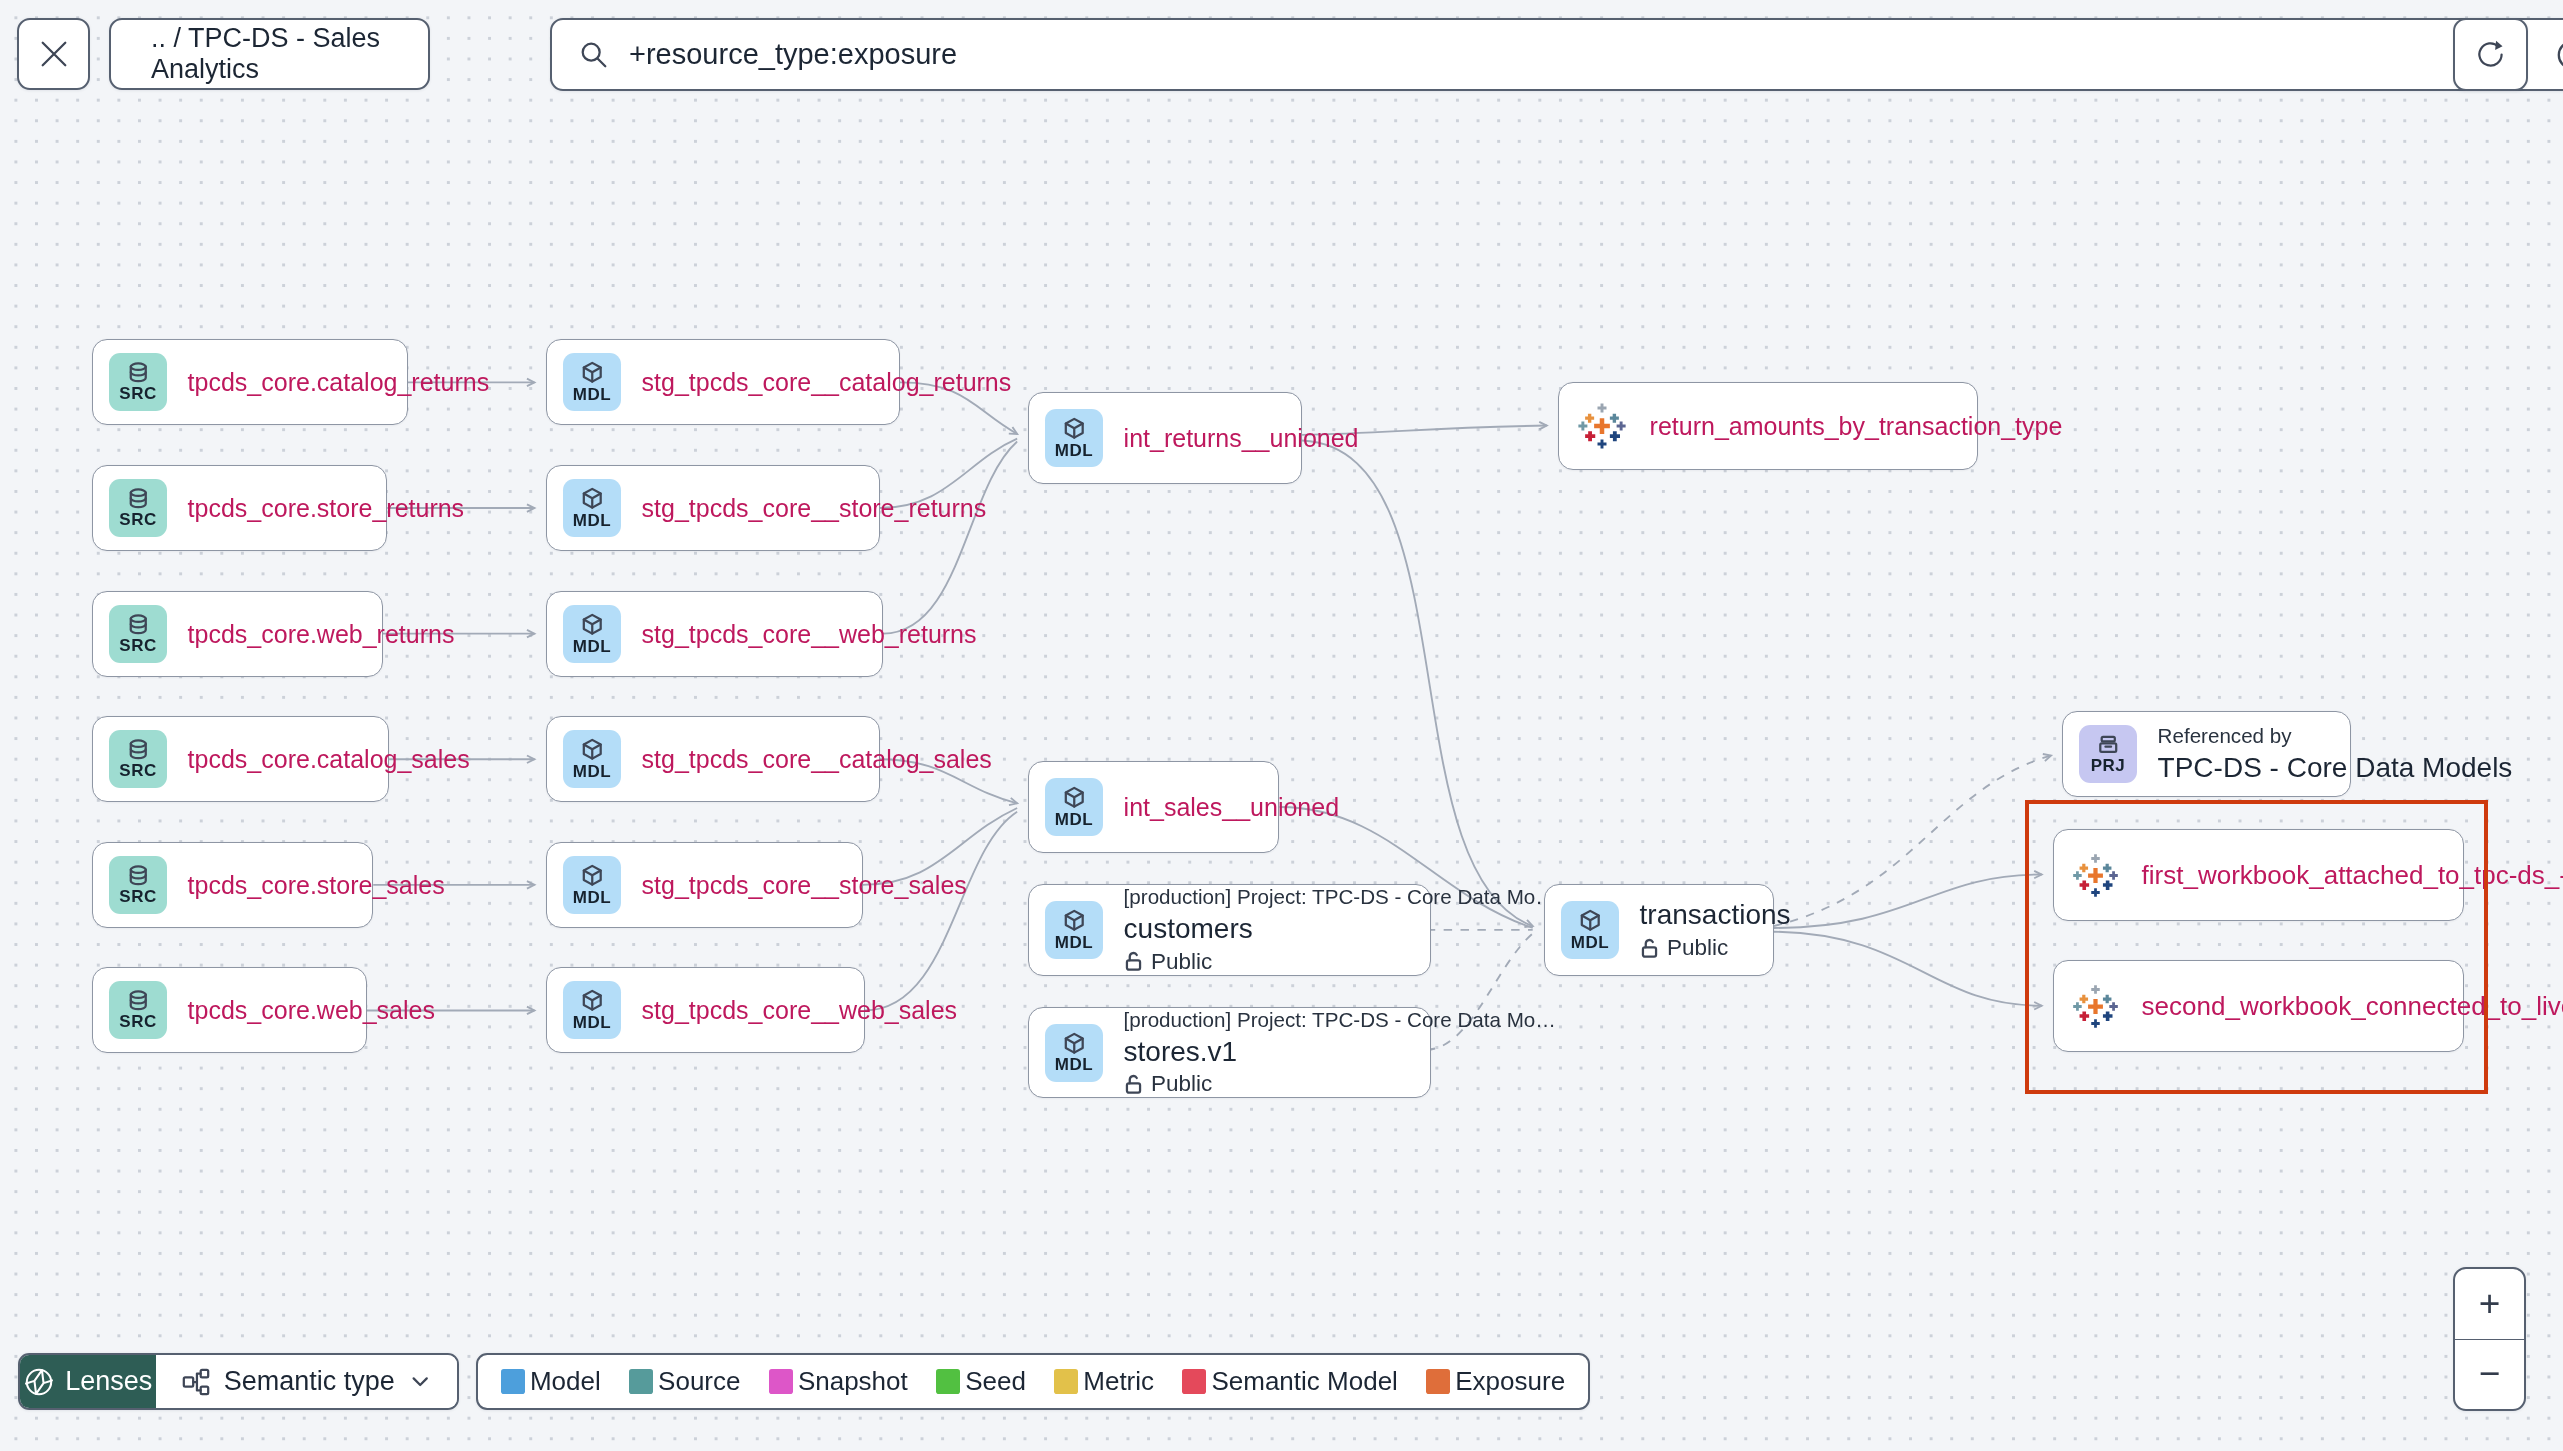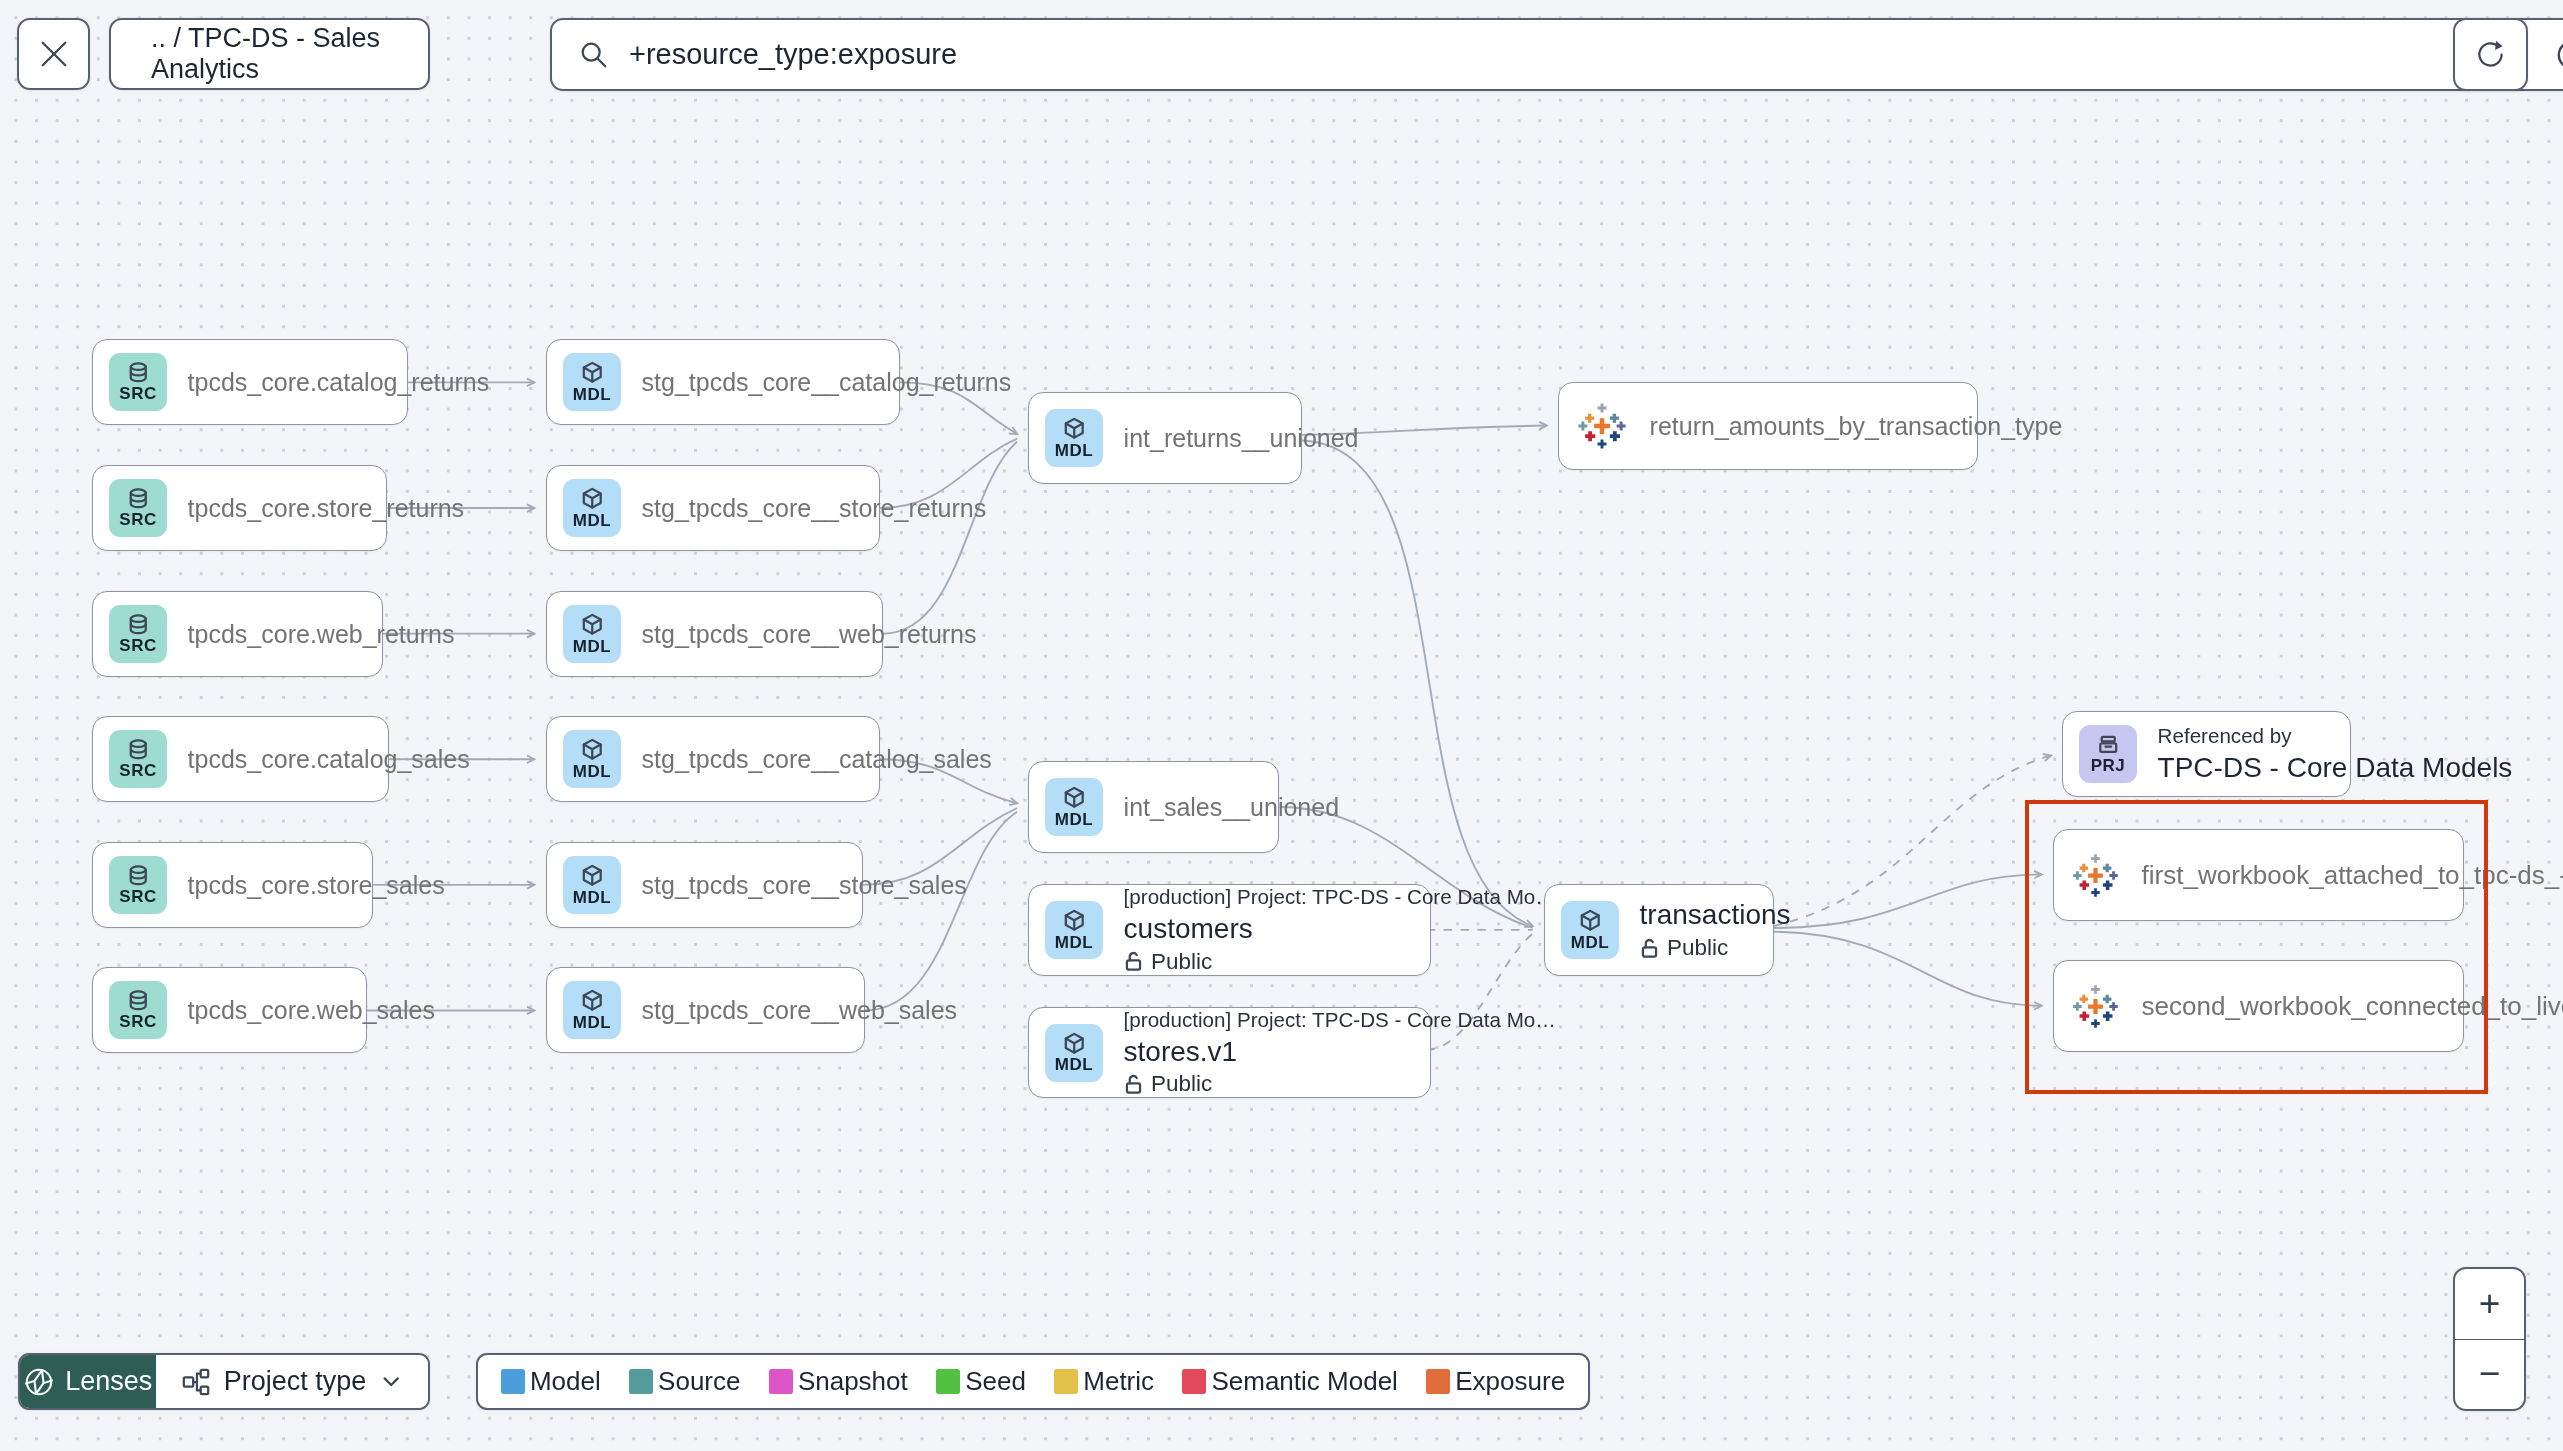--- a/index.html
+++ b/index.html
@@ -36,21 +36,21 @@
   .iconline { stroke:#3e4656; stroke-width:2.4; fill:none; stroke-linecap:round; stroke-linejoin:round; }
 
   
   .node {
     position:absolute; background:#ffffff;
     border:1.9px solid #8e96a4; border-radius:15px;
     display:flex; align-items:center; padding:0 19px 0 16px; gap:20.6px;
     box-shadow:0 0.9px 1.9px rgba(30,40,60,.05);
     cursor:pointer;
   }
-  .node-label { font-size:25px; color:#737373; white-space:nowrap; }
+  .node-label { font-size:25px; color:#be185d; white-space:nowrap; }
   .badge {
     width:58px; height:58px; border-radius:11.2px; flex:0 0 auto;
     display:flex; flex-direction:column; align-items:center; justify-content:center;
   }
   .badge.src { background:#9edcd1; }
   .badge.mdl { background:#b4ddf8; }
   .badge.prj { background:#c6c7f1; }
   .badge .blabel { font-size:17px; font-weight:bold; color:#16222e; line-height:1; margin-top:1.9px; letter-spacing:0.5px;text-align:center; }
   .badge svg { display:block; }
   .nlines { display:flex; flex-direction:column; gap:3.7px;justify-content:center; }
@@ -499,21 +499,21 @@
     </div>
     <div class="restype">
       <svg width="30" height="30" viewBox="0 0 32 32">
         <g class="iconline" stroke-width="2.2">
           <rect x="3" y="11" width="10" height="10" rx="1.5"></rect>
           <rect x="21" y="3" width="8" height="8" rx="1.5"></rect>
           <rect x="21" y="21" width="8" height="8" rx="1.5"></rect>
           <path d="M13,16 H17 M17,16 V7 H21 M17,16 V25 H21"></path>
         </g>
       </svg>
-      <span>Project type</span>
+      <span>Semantic type</span>
       <svg width="24.4" height="24.4" viewBox="0 0 26 26">
         <path class="iconline" d="M6,10 L13,17 L20,10" stroke-width="2.4"></path>
       </svg>
     </div>
   </div>
 
   <div class="legend-box">
     <span class="legend-item">
       <span class="sw" style="background-color: rgb(77, 159, 220);"></span>
       <span>Model</span>

